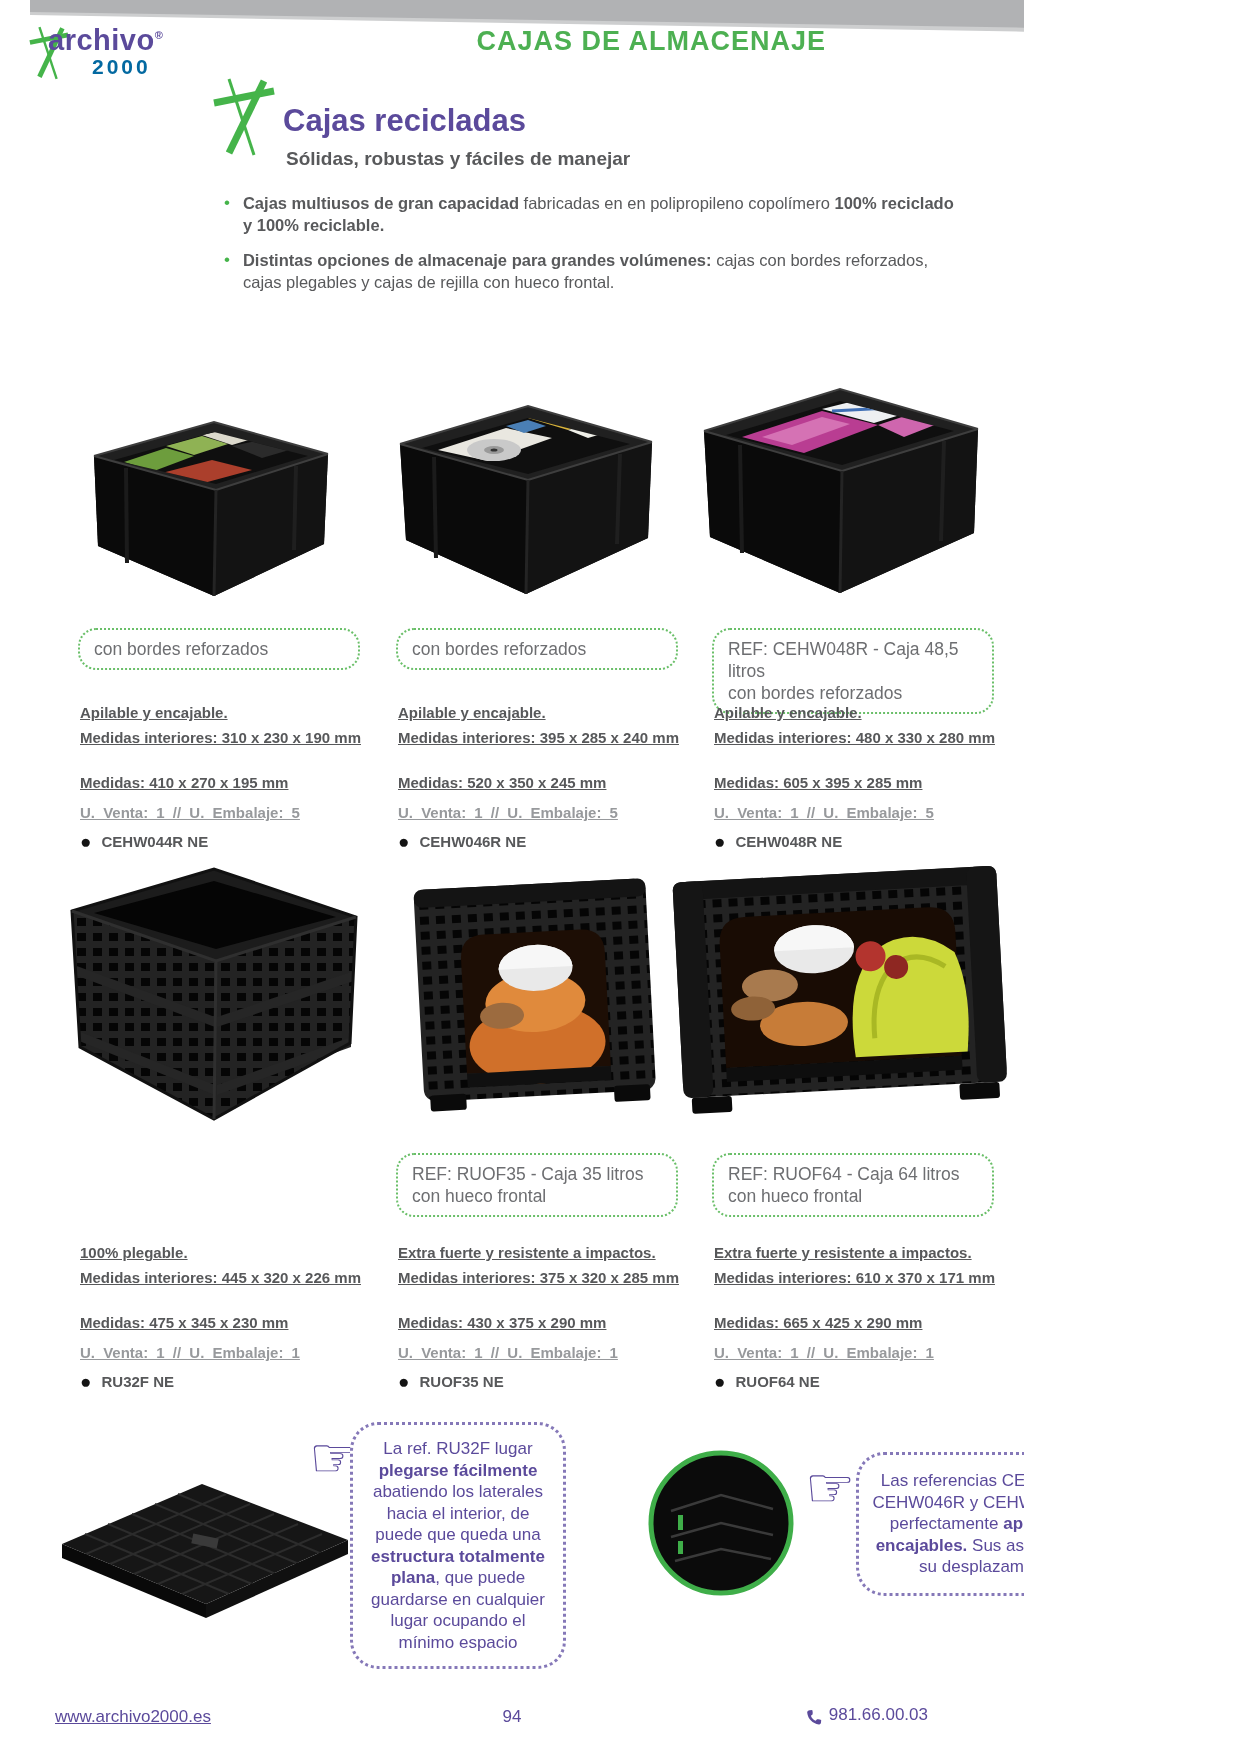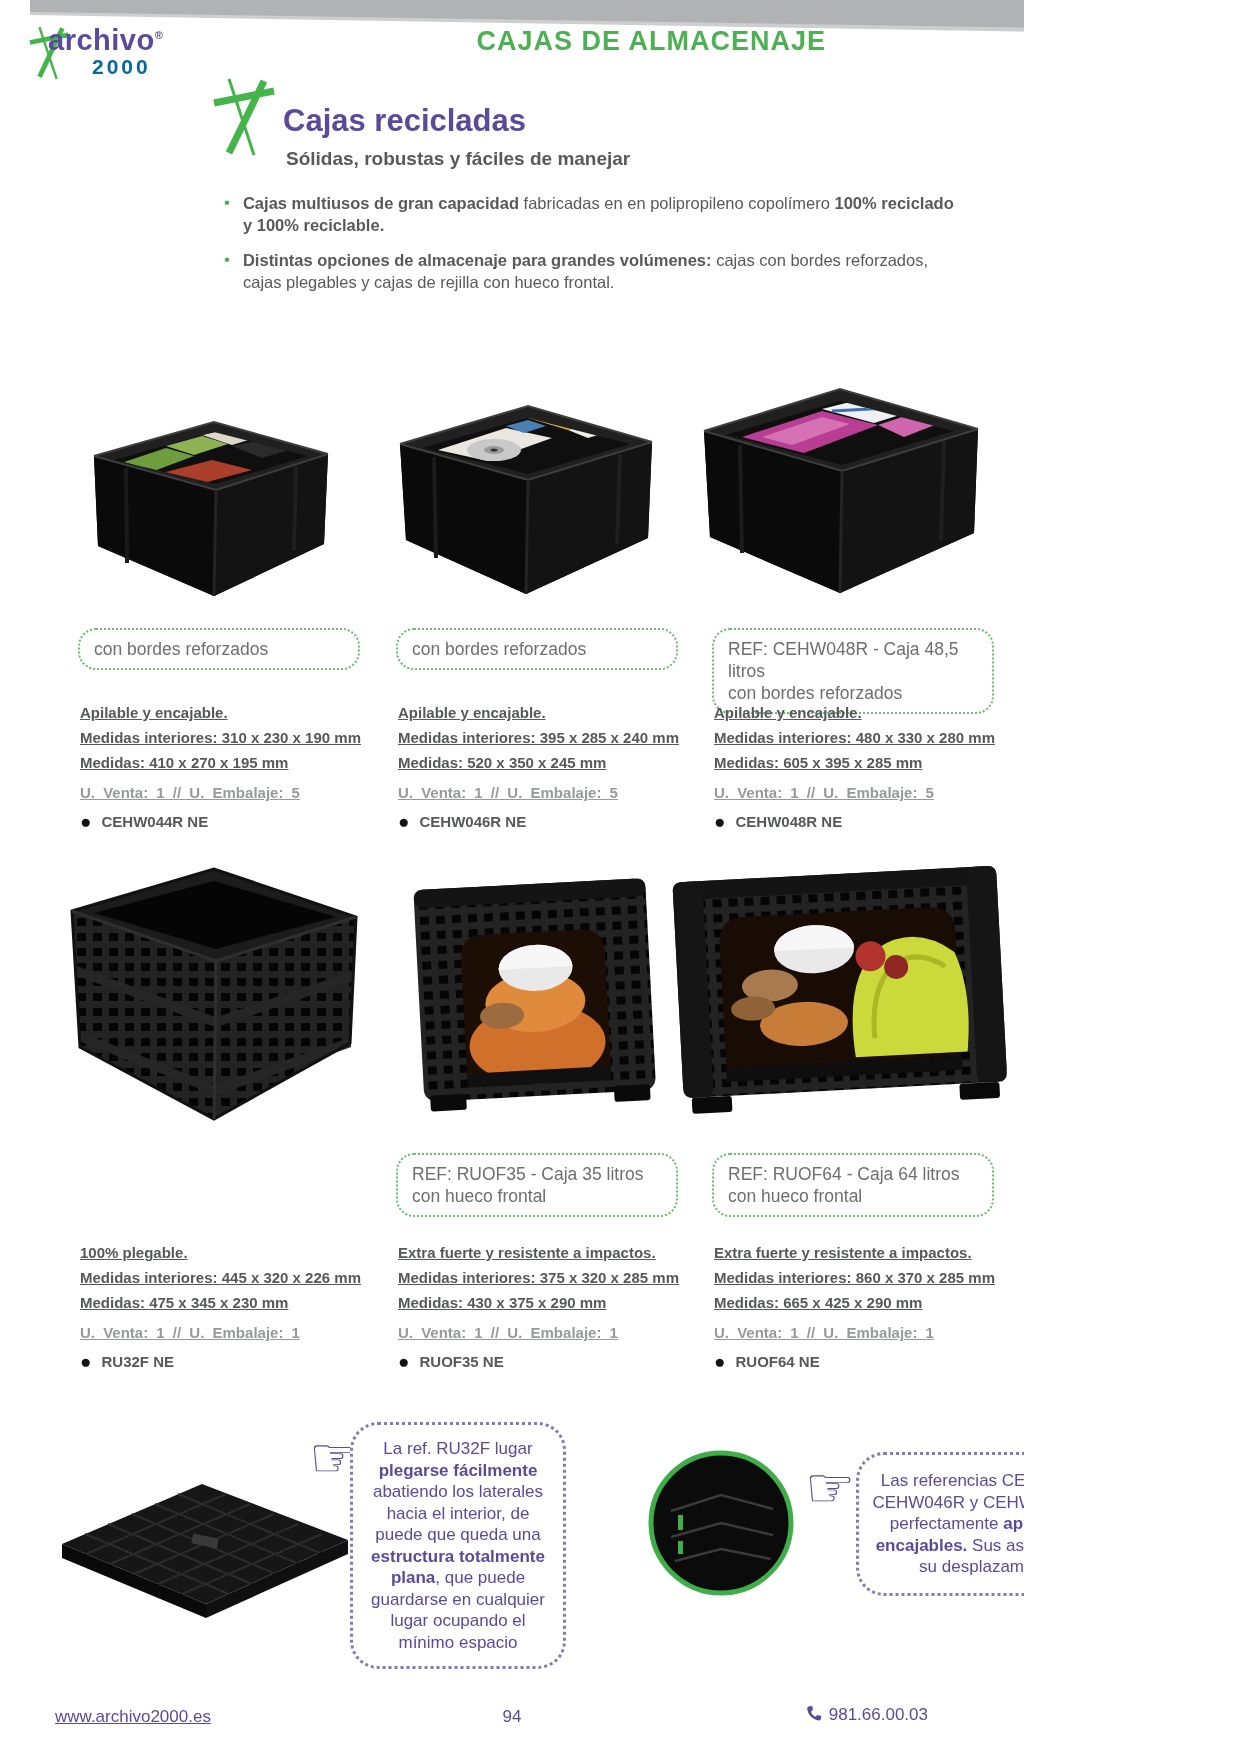--- a/index.html
+++ b/index.html
@@ -43,21 +43,21 @@
 
   
   .refbox{position:absolute;width:250px;border:2px dotted #6abf69;border-radius:18px;
     padding:8px 14px;font-size:17.5px;line-height:22px;color:#6d6e71;background:#fff;}
   #ref1{left:78px;top:628px;}  #ref2{left:396px;top:628px;}  #ref3{left:712px;top:628px;}
   #ref4{left:78px;top:1153px;} #ref5{left:396px;top:1153px;} #ref6{left:712px;top:1153px;}
 
   
   .specs{position:absolute;width:305px;font-size:15px;font-weight:bold;color:#57585a;}
   .specs .line{line-height:25px;text-decoration:underline;}
-  .specs .dims{margin-top:0;}
+  .specs .dims{margin-top:20px;}
   .specs .units{margin-top:5px;color:#97999c;word-spacing:4px;}
   .specs .sku{margin-top:4px;display:flex;align-items:center;gap:10px;line-height:25px;}
   .skudot{font-size:19px;color:#141414;line-height:1;}
   #sp1{left:80px;top:700px;}  #sp2{left:398px;top:700px;}  #sp3{left:714px;top:700px;}
   #sp4{left:80px;top:1240px;} #sp5{left:398px;top:1240px;} #sp6{left:714px;top:1240px;}
 
   
   .callout{position:absolute;border:3px dotted #8578b8;border-radius:28px;color:#5b4a9b;
     font-size:17px;line-height:21.5px;text-align:center;background:#fff;}
   #co-fold{left:350px;top:1422px;width:188px;padding:13px 11px;}
@@ -67,21 +67,21 @@
   #hand-stack{left:802px;top:1460px;}
 
   #flatcrate{left:50px;top:1432px;width:310px;height:205px;}
   #circlestack{left:645px;top:1447px;width:152px;height:152px;}
 
   
   .footer-link{position:absolute;left:55px;top:1707px;font-size:17px;color:#5b4a9b;
     text-decoration:underline;cursor:pointer;}
   .footer-page{position:absolute;left:0;top:1707px;width:100%;text-align:center;font-size:17px;color:#5b4a9b;}
   .footer-phone{position:absolute;top:1705px;right:96px;font-size:17px;color:#5b4a9b;
-    display:flex;align-items:flex-start;gap:7px;}
+    display:flex;align-items:flex-end;gap:7px;}
 </style>
 </head>
 <body>
 
 <div class="page">
 
   <div class="bar-light"></div>
   <div class="bar"></div>
 
   <div class="logo">
@@ -348,21 +348,21 @@
     <div class="line">Medidas interiores: 375 x 320 x 285 mm</div>
     <div class="line dims">Medidas: 430 x 375 x 290 mm</div>
     <div class="line units">U. Venta: 1 // U. Embalaje: 1</div>
     <div class="sku">
         <span class="skudot">●</span>
         <span>RUOF35 NE</span>
       </div>
   </div>
   <div class="specs" id="sp6">
     <div class="line">Extra fuerte y resistente a impactos.</div>
-    <div class="line">Medidas interiores: 860 x 370 x 285 mm</div>
+    <div class="line">Medidas interiores: 610 x 370 x 171 mm</div>
     <div class="line dims">Medidas: 665 x 425 x 290 mm</div>
     <div class="line units">U. Venta: 1 // U. Embalaje: 1</div>
     <div class="sku">
         <span class="skudot">●</span>
         <span>RUOF64 NE</span>
       </div>
   </div>
 
   <div class="pimg" id="flatcrate">
     <svg viewBox="0 0 310 205">

